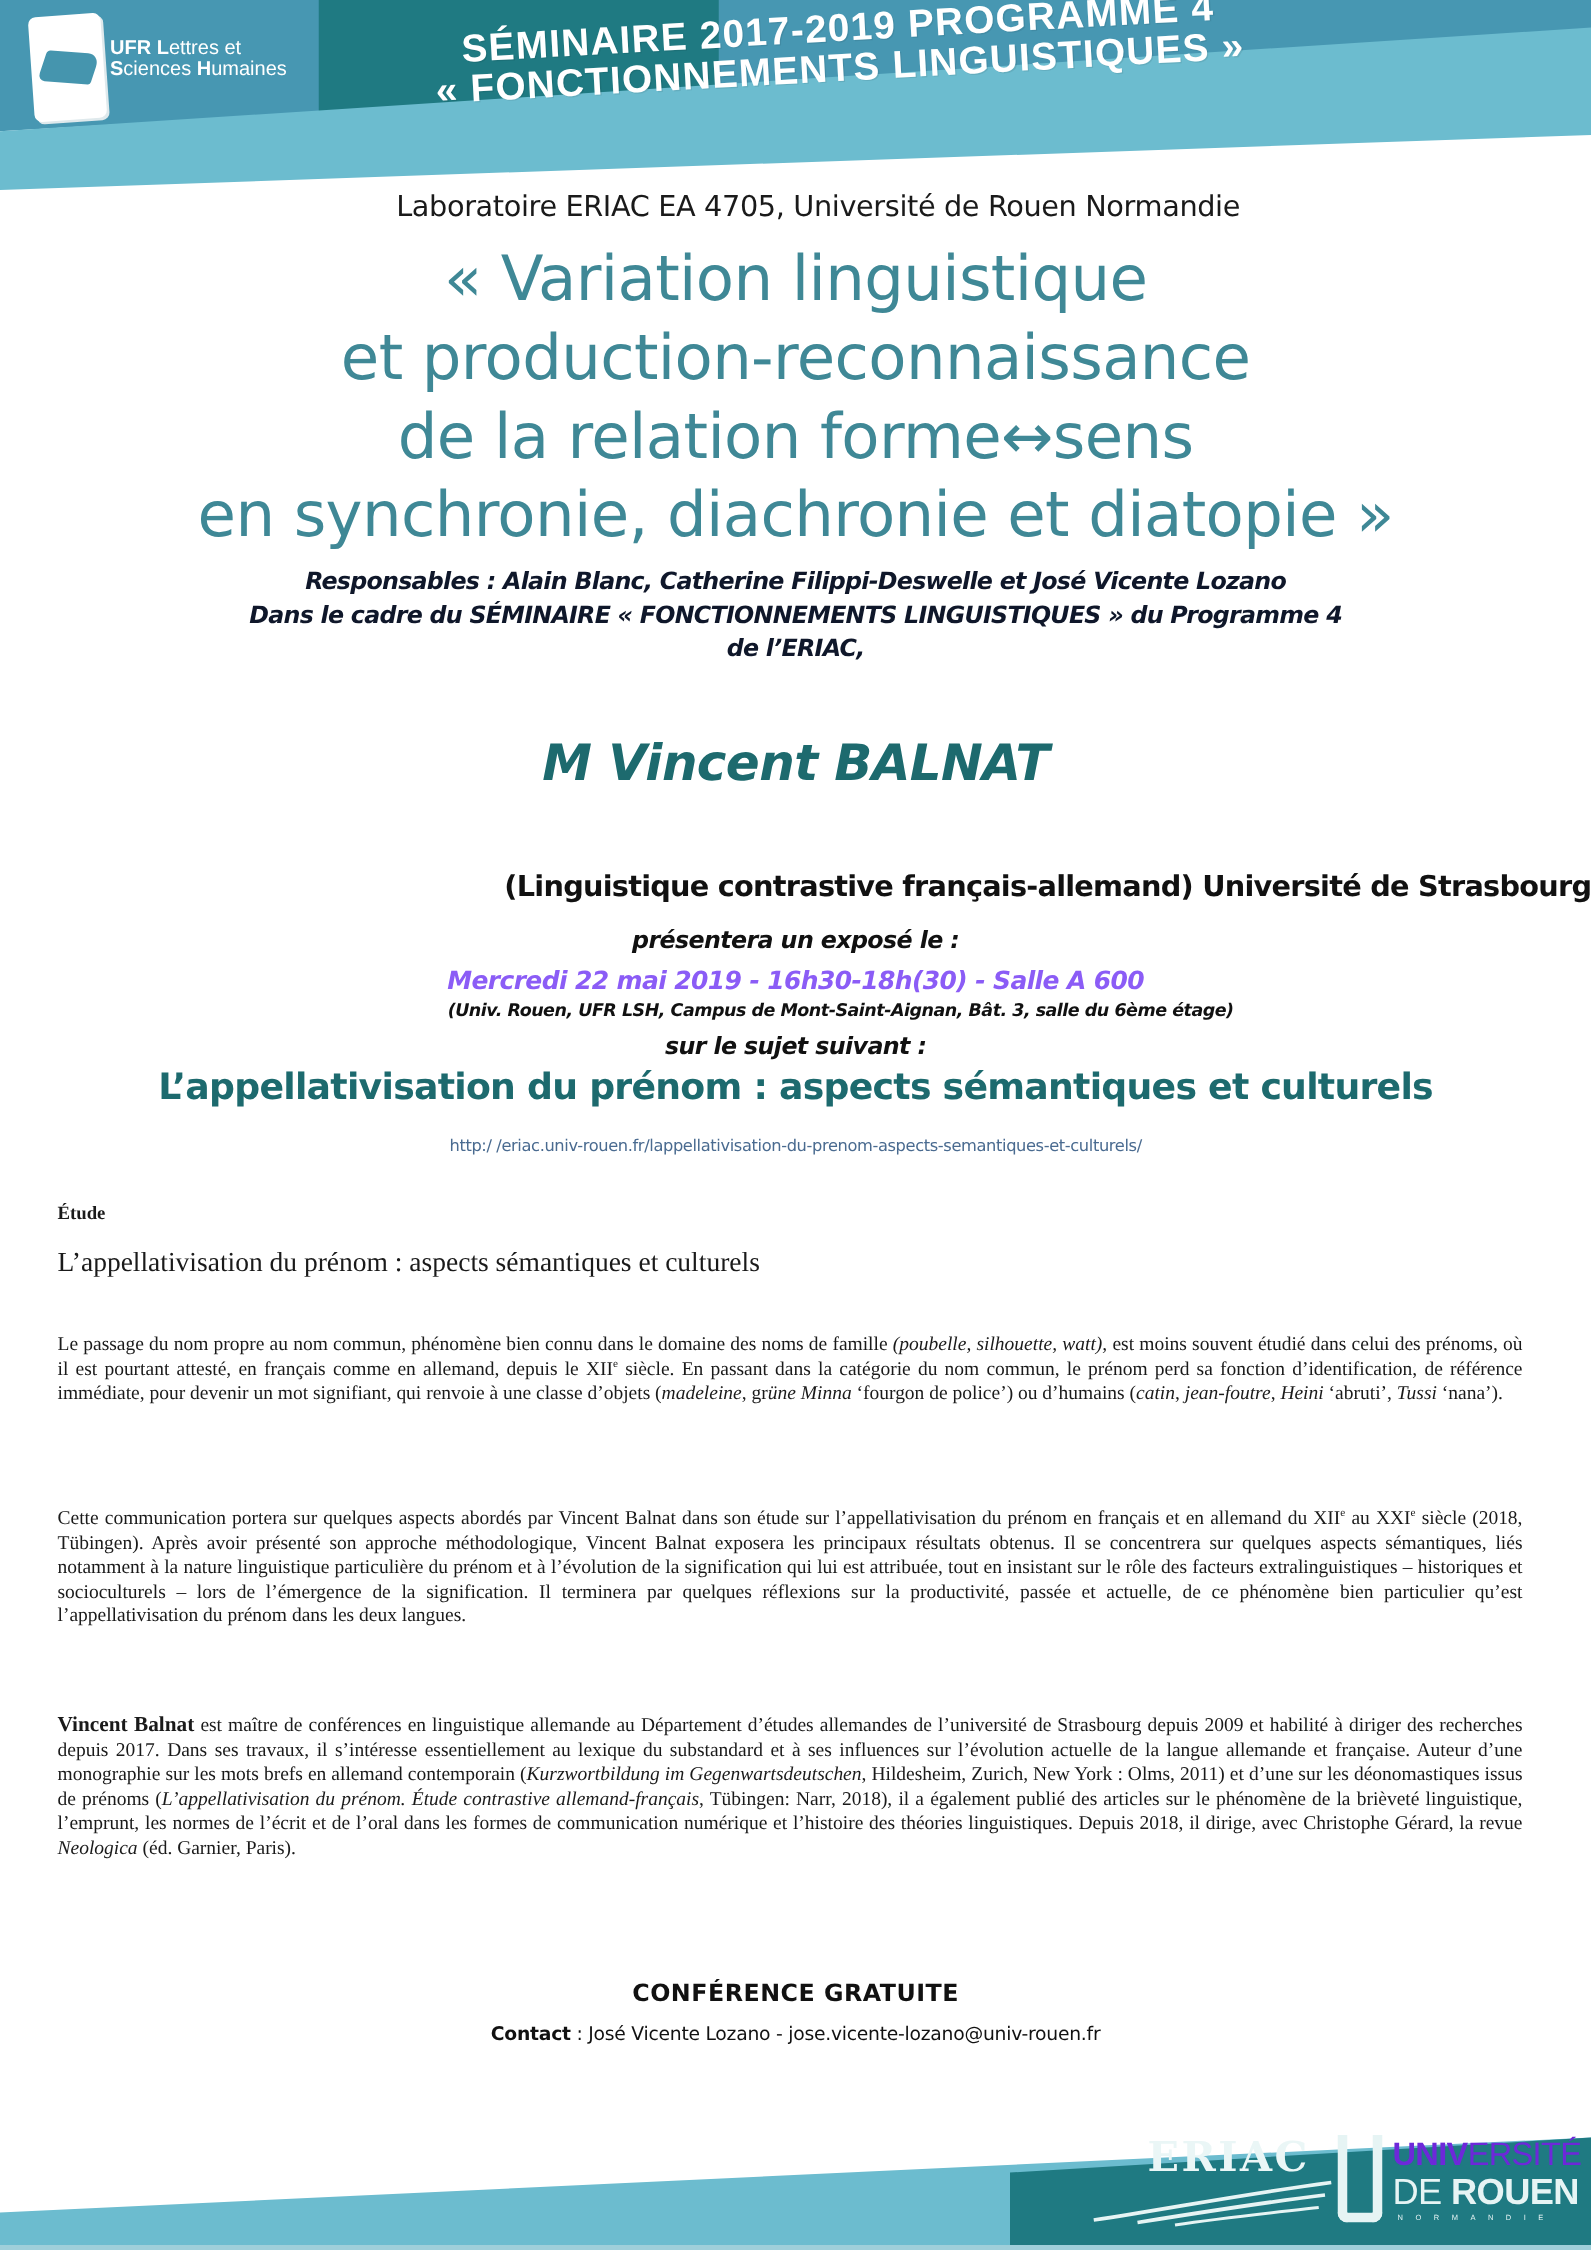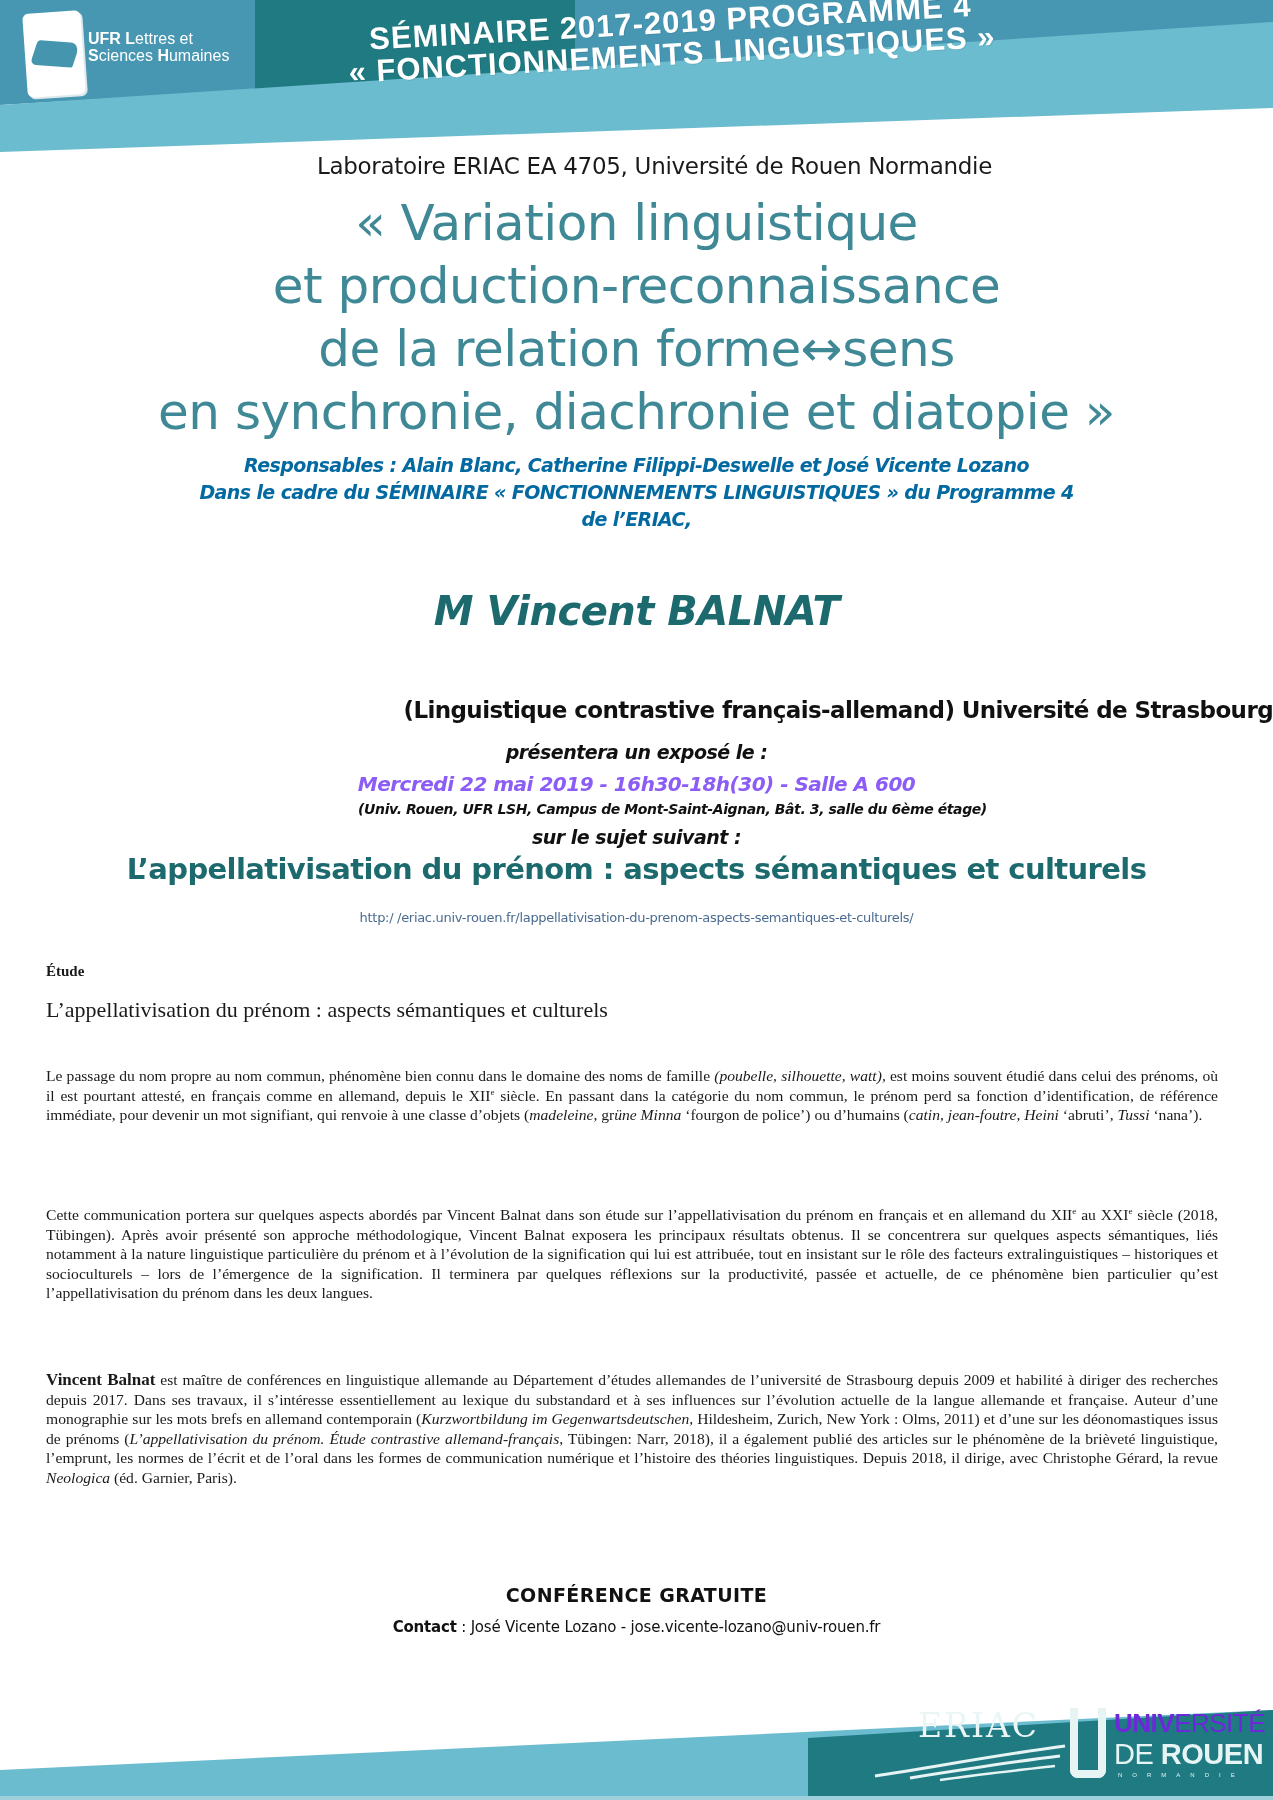--- a/index.html
+++ b/index.html
@@ -38,21 +38,21 @@
 
   
   .center { position: absolute; left: 0; width: 1273px; text-align: center; }
   .lab { top: 153px; font-family: "DejaVu Sans", sans-serif; font-size: 23px; color: #1a1a1a; letter-spacing: -0.3px; padding-left: 18px; }
   .title {
     top: 192px; font-family: "DejaVu Sans", sans-serif; font-weight: normal;
     color: #3f8896; font-size: 50px; line-height: 63px; letter-spacing: -0.5px;
   }
   .resp {
     top: 452px; font-family: "DejaVu Sans", sans-serif; font-style: italic; font-weight: bold;
-    font-size: 19px; line-height: 27px; color: #0369a1; letter-spacing: -0.6px;
+    font-size: 19px; line-height: 27px; color: #0f172a; letter-spacing: -0.6px;
   }
   .speaker {
     top: 588px; font-family: "DejaVu Sans", sans-serif; font-style: italic; font-weight: bold;
     font-size: 40px; color: #1d6a6e; letter-spacing: -0.5px;
   }
   .affil { top: 697px; font-family: "DejaVu Sans", sans-serif; font-weight: bold; font-size: 23px; color: #111; letter-spacing: -0.6px; text-align: right; }
   .presents { top: 741px; font-family: "DejaVu Sans", sans-serif; font-style: italic; font-weight: bold; font-size: 19px; color: #111; letter-spacing: -0.5px; }
   .date { top: 772px; font-family: "DejaVu Sans", sans-serif; font-style: italic; font-weight: bold; font-size: 20px; color: #8b5cf6; letter-spacing: -0.5px; }
   .venue { top: 801px; font-family: "DejaVu Sans", sans-serif; font-style: italic; font-weight: bold; font-size: 14px; color: #111; letter-spacing: -0.4px; margin-left: 36px; }
   .subject-lead { top: 826px; font-family: "DejaVu Sans", sans-serif; font-style: italic; font-weight: bold; font-size: 19px; color: #111; letter-spacing: -0.5px; }
@@ -79,21 +79,21 @@
 
   .gratuit { top: 1584px; font-family: "DejaVu Sans", sans-serif; font-weight: bold; font-size: 19px; letter-spacing: 0.4px; color: #111; }
   .contact { top: 1618px; font-family: "DejaVu Sans", sans-serif; font-size: 15px; color: #111; letter-spacing: -0.2px; }
   .contact b { font-weight: bold; }
 
   
   .footer { position: absolute; left: 0; top: 1680px; width: 1273px; height: 120px; }
   .footer svg { position: absolute; left: 0; top: 0; }
   .eriac-logo {
     position: absolute; left: 918px; top: 1706px;
-    font-family: "DejaVu Serif", serif; font-weight: normal; font-size: 33px; color: #eaf6f6; letter-spacing: 2px;
+    font-family: "DejaVu Serif", serif; font-weight: bold; font-size: 33px; color: #eaf6f6; letter-spacing: 2px;
   }
   .eriac-swoosh { position: absolute; left: 870px; top: 1742px; }
   .ur-logo { position: absolute; left: 1070px; top: 1700px; width: 200px; height: 100px; }
   .ur-u {
     position: absolute; left: 0; top: 8px; width: 36px; height: 70px;
     border: 8px solid #e6f4f4; border-top: none; border-radius: 0 0 8px 8px; box-sizing: border-box;
   }
   .ur-line1 { position: absolute; left: 44px; top: 8px; font-family: "Liberation Sans", sans-serif; font-size: 26px; color: #6d28d9; letter-spacing: -0.5px; }
   .ur-line1 b { font-weight: bold; }
   .ur-line2 { position: absolute; left: 44px; top: 38px; font-family: "Liberation Sans", sans-serif; font-size: 29px; color: #e6f4f4; letter-spacing: -0.5px; }

